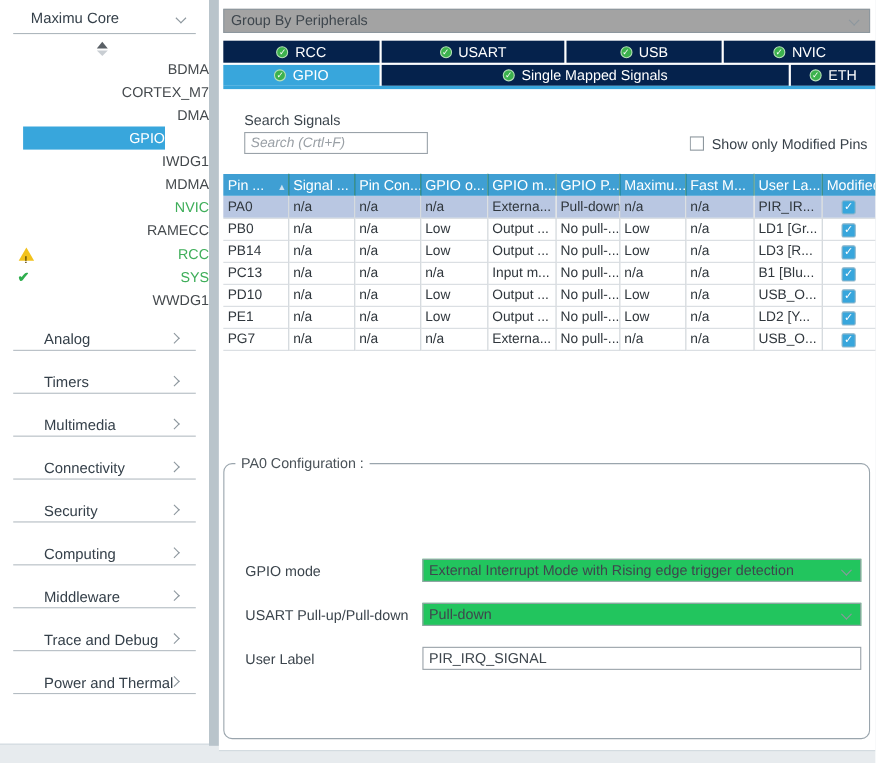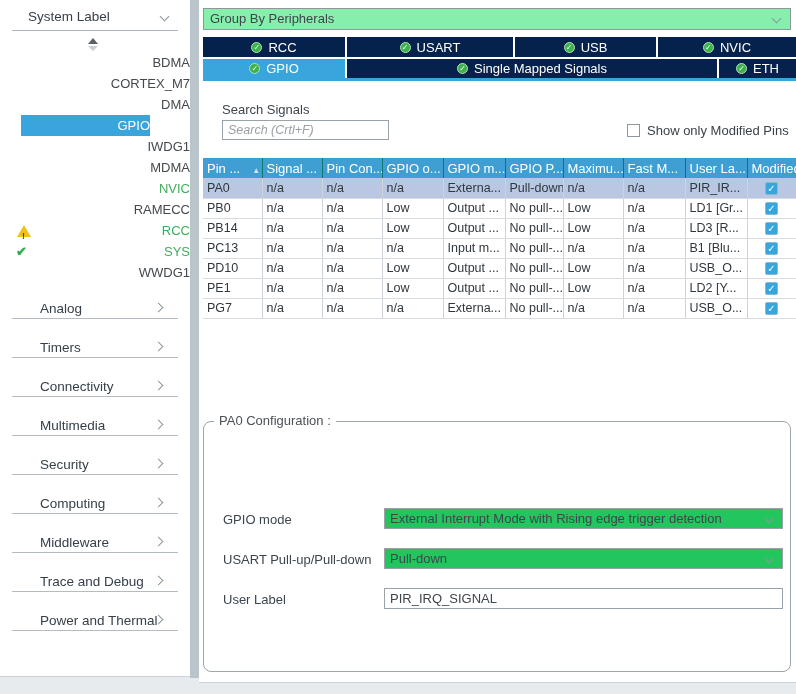--- a/index.html
+++ b/index.html
@@ -31,21 +31,21 @@
   .cat{position:relative; height:39px;}
   .cat-label{position:absolute; left:28px; top:9px; font-size:13.5px; color:#35404a;margin-left:12px;}
   .cat-chev{position:absolute; left:155px; top:12px;}
   .cat-line{position:absolute; left:12px; top:26px; width:166px; height:1px; background:#b4bcc2;}
 
   
   .splitter{position:absolute; left:190px; top:0; width:9px; height:678px; background:#b9c4cb;}
 
   
   .main{position:absolute; left:199px; top:0; width:597px; height:683px; background:#fff; border-bottom:1px solid #c9d3d9;}
-  .groupby{position:absolute; left:4px; top:8px; width:588px; height:22px; border:1px solid #8d979e; background:#86efac; font-size:13px; color:#3e464d; line-height:20px; padding-left:6px;}
+  .groupby{position:absolute; left:4px; top:8px; width:588px; height:22px; border:1px solid #8d979e; background:#a3a3a3; font-size:13px; color:#3e464d; line-height:20px; padding-left:6px;}
   .groupby .chev{position:absolute; right:10px; top:6px;}
   .tabrow{position:absolute; left:4px; width:593px; display:flex; gap:2px;}
   .tabrow.r1{top:37px; height:20px;}
   .tabrow.r2{top:59px; height:19px;}
   .tab{background:var(--navy); color:#fff; font-size:13px; display:flex; align-items:center; justify-content:center; gap:6px; flex:0 0 auto; cursor:pointer;}
   .tab.grow{flex:1 1 auto;}
   .tab.sel{background:var(--accent-blue);}
   .tabcheck{display:block; width:11px; height:11px; border-radius:50%; background:#3cb24d; border:1.5px solid #b5e0b8; color:#fff; font-size:8px; line-height:10px; text-align:center;}
   .tabcheck::after{content:"✓";}
   .accentbar{position:absolute; left:4px; top:78px; width:593px; height:3px; background:var(--accent-blue);}
@@ -74,21 +74,21 @@
   .cfg-select .chev{position:absolute; right:9px; top:6px;}
   .cfg-input{position:absolute; left:180px; width:399px; height:21px; border:1px solid #9aa2a9; padding:0 5px; font-size:13px; font-family:"Liberation Sans",sans-serif; color:#3e464d;}
 </style>
 </head>
 <body>
 
 <div id="app">
 
   <div class="sidebar">
     <div class="sc-header">
-      <span>System Label</span>
+      <span>Maximu Core</span>
       <span class="chev down"></span>
     </div>
     <div class="sc-line"></div>
     <div class="list-sort">
         <span class="up"></span>
         <span class="dn"></span>
       </div>
 
     <ul class="plist">
       <li><span class="pl">BDMA</span></li>
@@ -109,26 +109,26 @@
         <span class="cat-label">Analog</span>
         <span class="cat-chev chev right"></span>
         <div class="cat-line"></div>
       </div>
       <div class="cat">
         <span class="cat-label">Timers</span>
         <span class="cat-chev chev right"></span>
         <div class="cat-line"></div>
       </div>
       <div class="cat">
+        <span class="cat-label">Multimedia</span>
+        <span class="cat-chev chev right"></span>
+        <div class="cat-line"></div>
+      </div>
+      <div class="cat">
         <span class="cat-label">Connectivity</span>
-        <span class="cat-chev chev right"></span>
-        <div class="cat-line"></div>
-      </div>
-      <div class="cat">
-        <span class="cat-label">Multimedia</span>
         <span class="cat-chev chev right"></span>
         <div class="cat-line"></div>
       </div>
       <div class="cat">
         <span class="cat-label">Security</span>
         <span class="cat-chev chev right"></span>
         <div class="cat-line"></div>
       </div>
       <div class="cat">
         <span class="cat-label">Computing</span>

